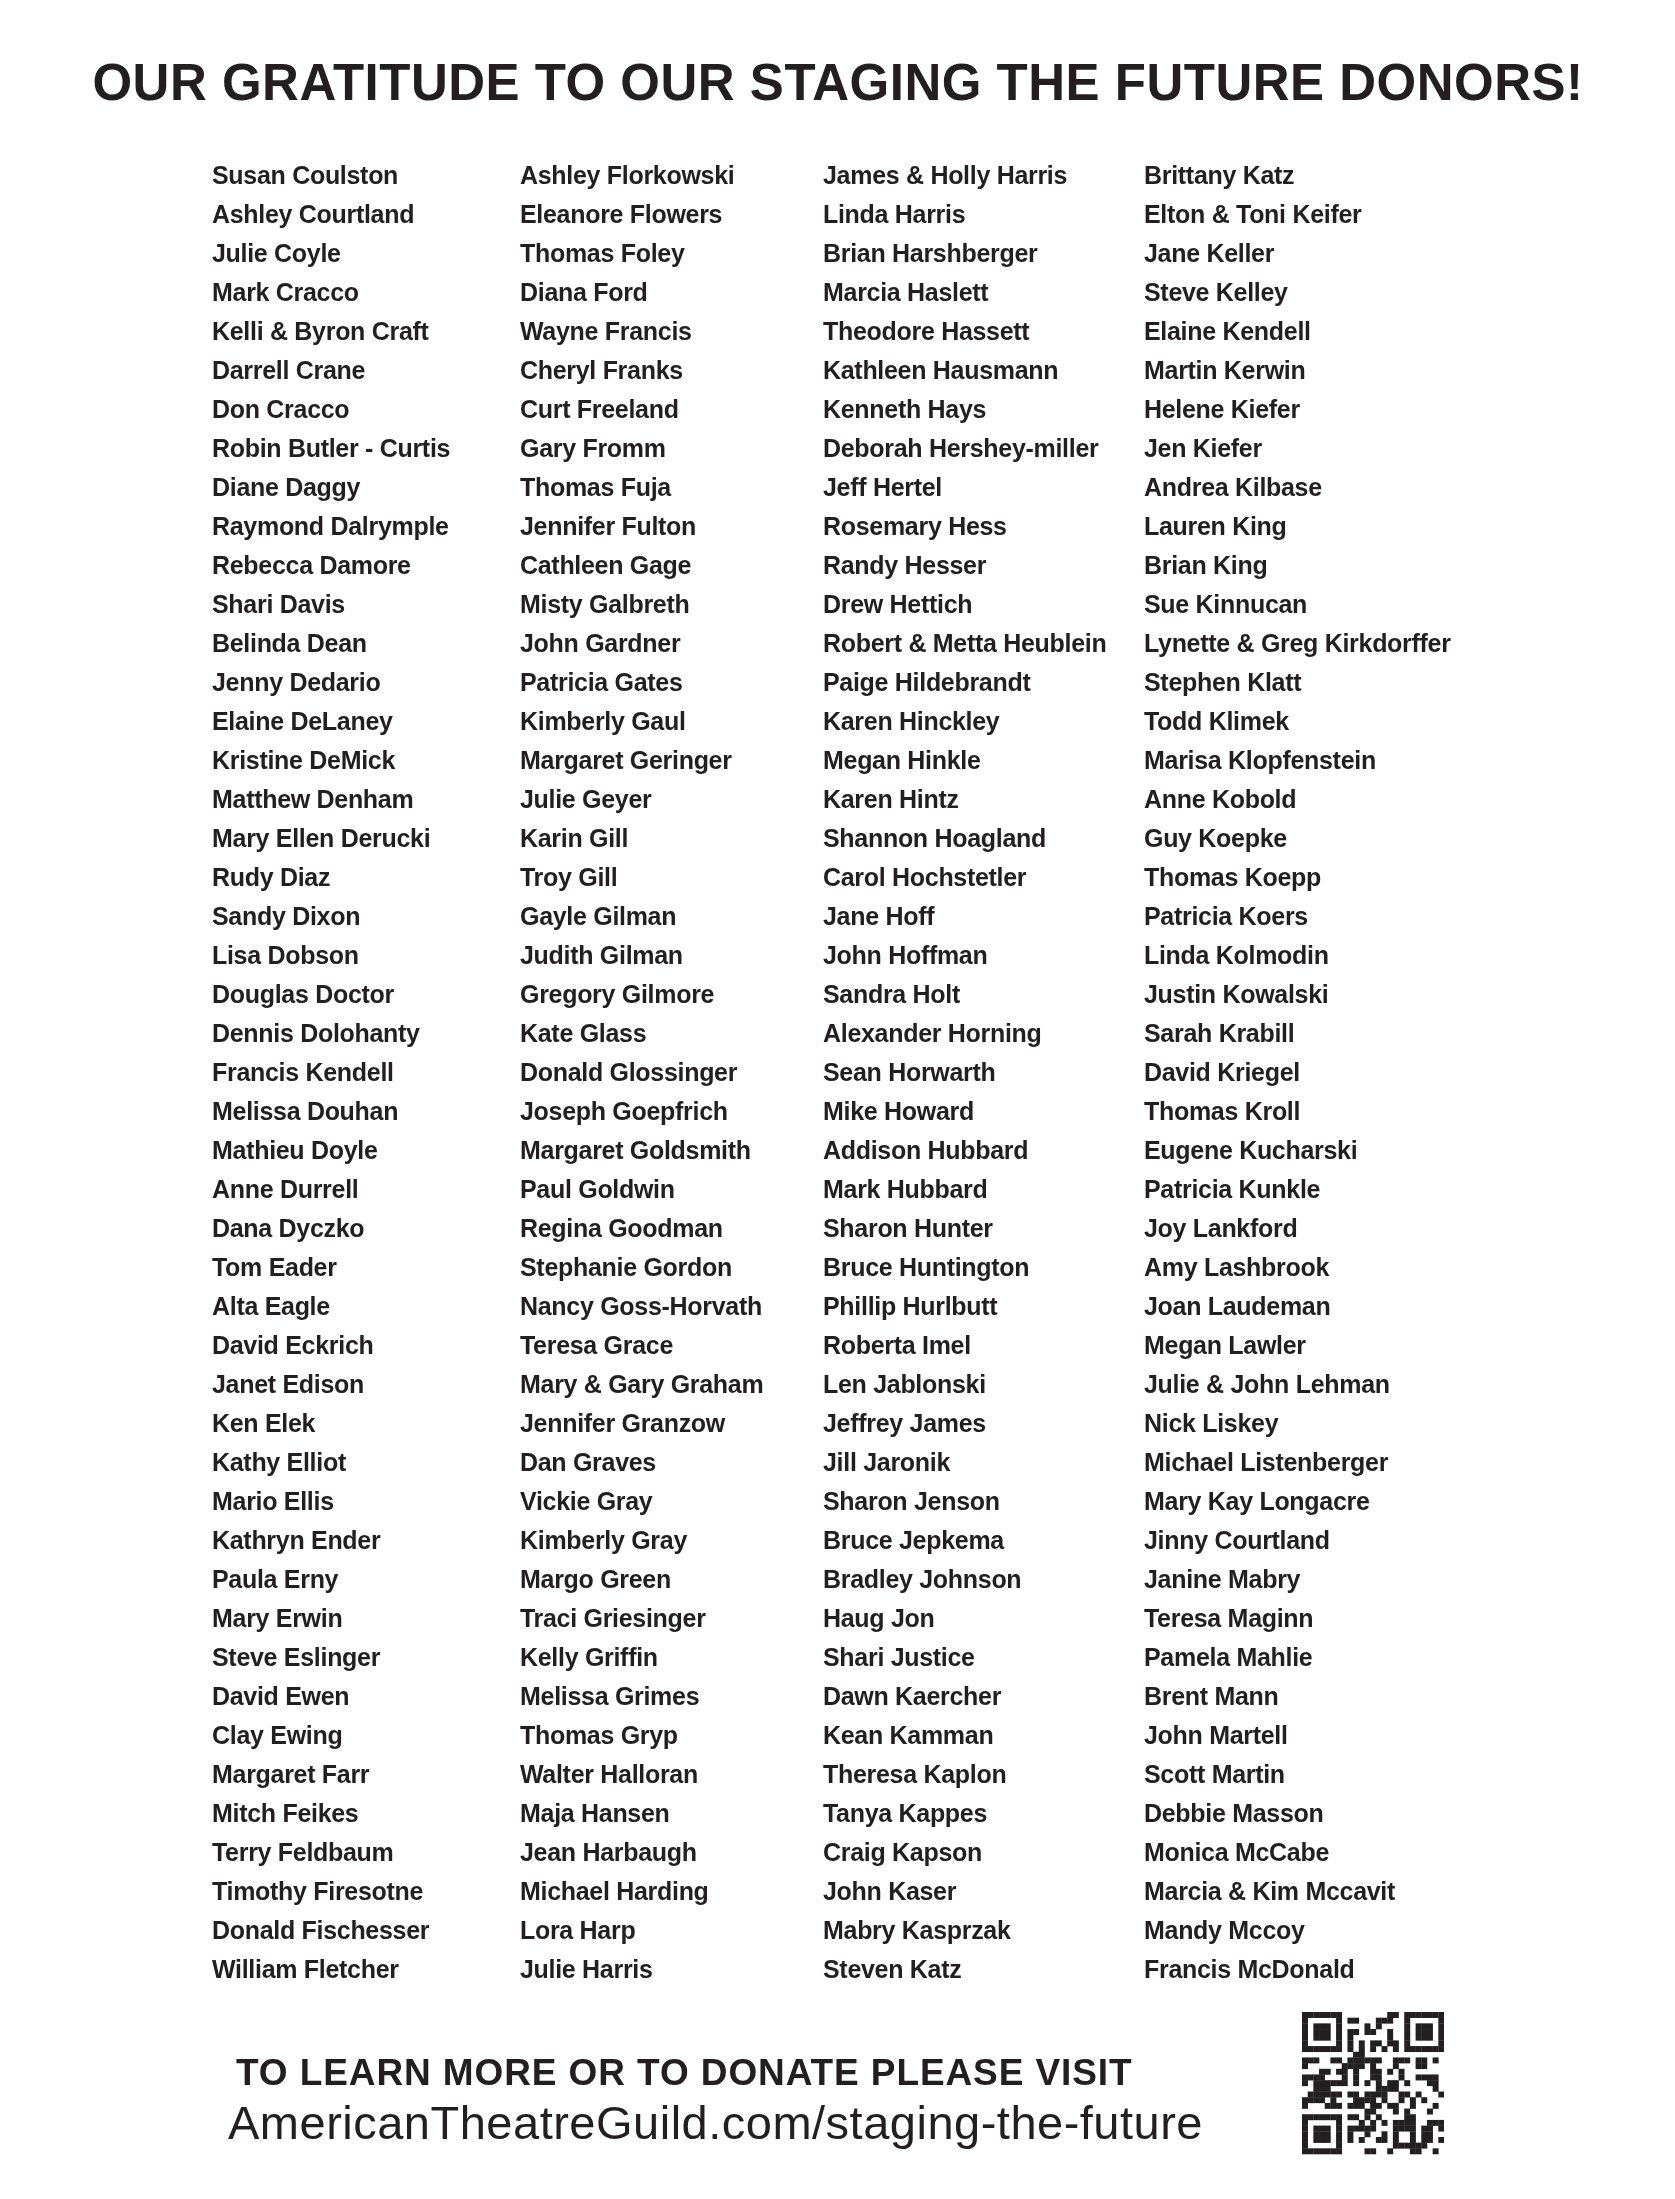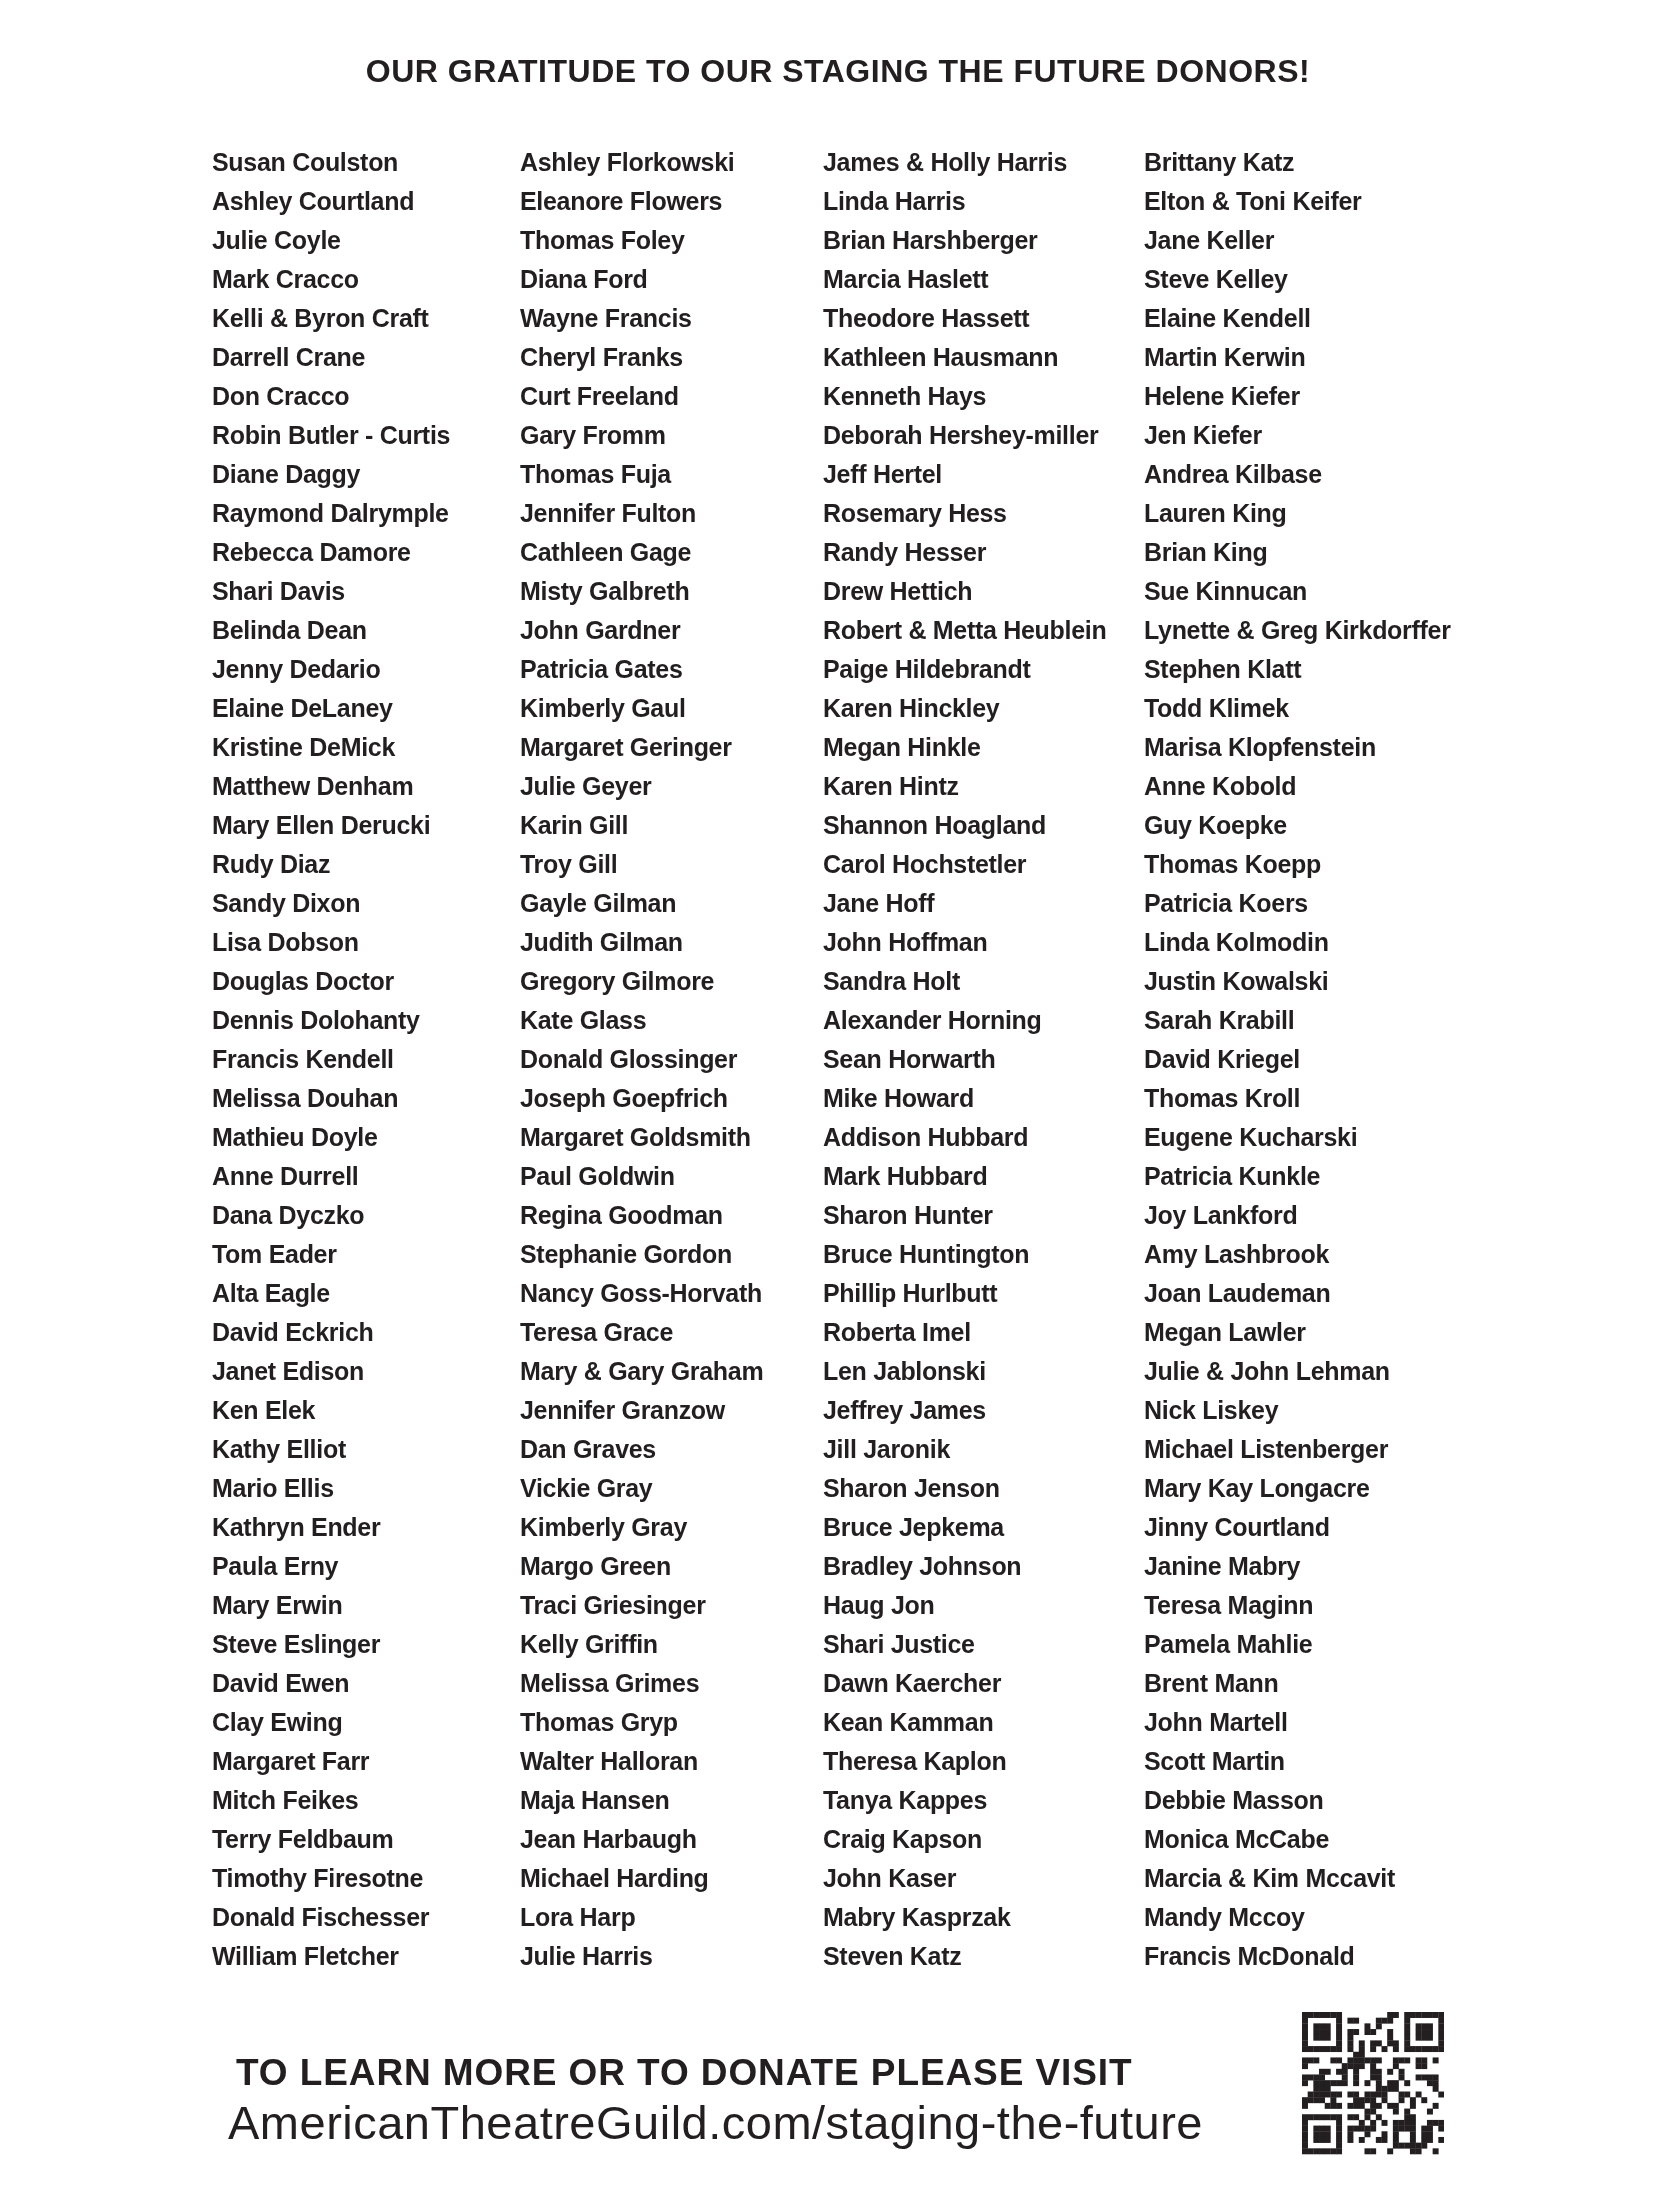--- a/index.html
+++ b/index.html
@@ -12,28 +12,28 @@
     color: #231f20;
     overflow: hidden;
   }
   .title {
     position: absolute;
     top: 53px;
     left: 0;
     width: 100%;
     margin: 0;
     text-align: center;
-    font-size: 32px;
+    font-size: 51px;
     font-weight: bold;
     letter-spacing: 0.5px;
     color: #231f20;
   }
   .columns {
     position: absolute;
-    top: 143px;
+    top: 156px;
     left: 212px;
     display: grid;
     grid-template-columns: 308px 303px 321px auto;
   }
   .column { }
   .donor-name {
     font-size: 25px;
     font-weight: bold;
     line-height: 39px;
     letter-spacing: -0.3px;

